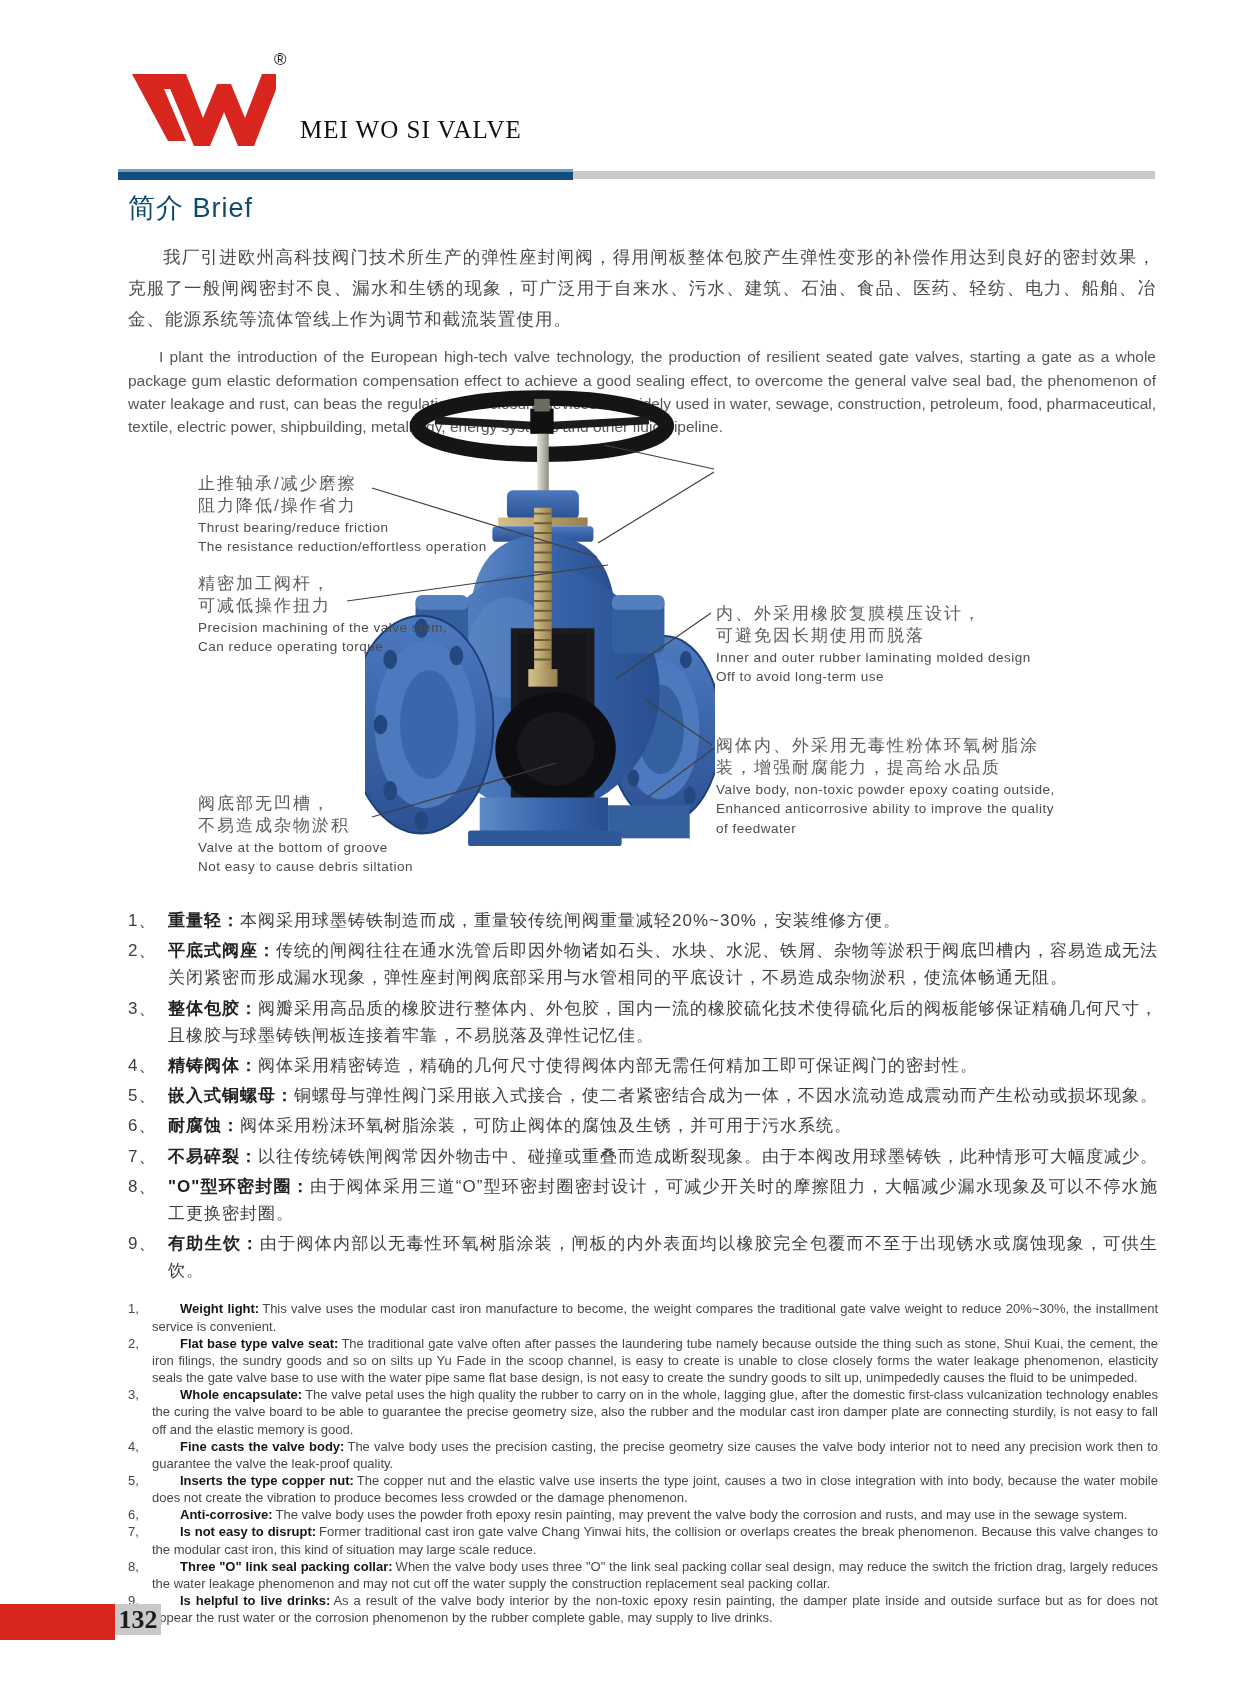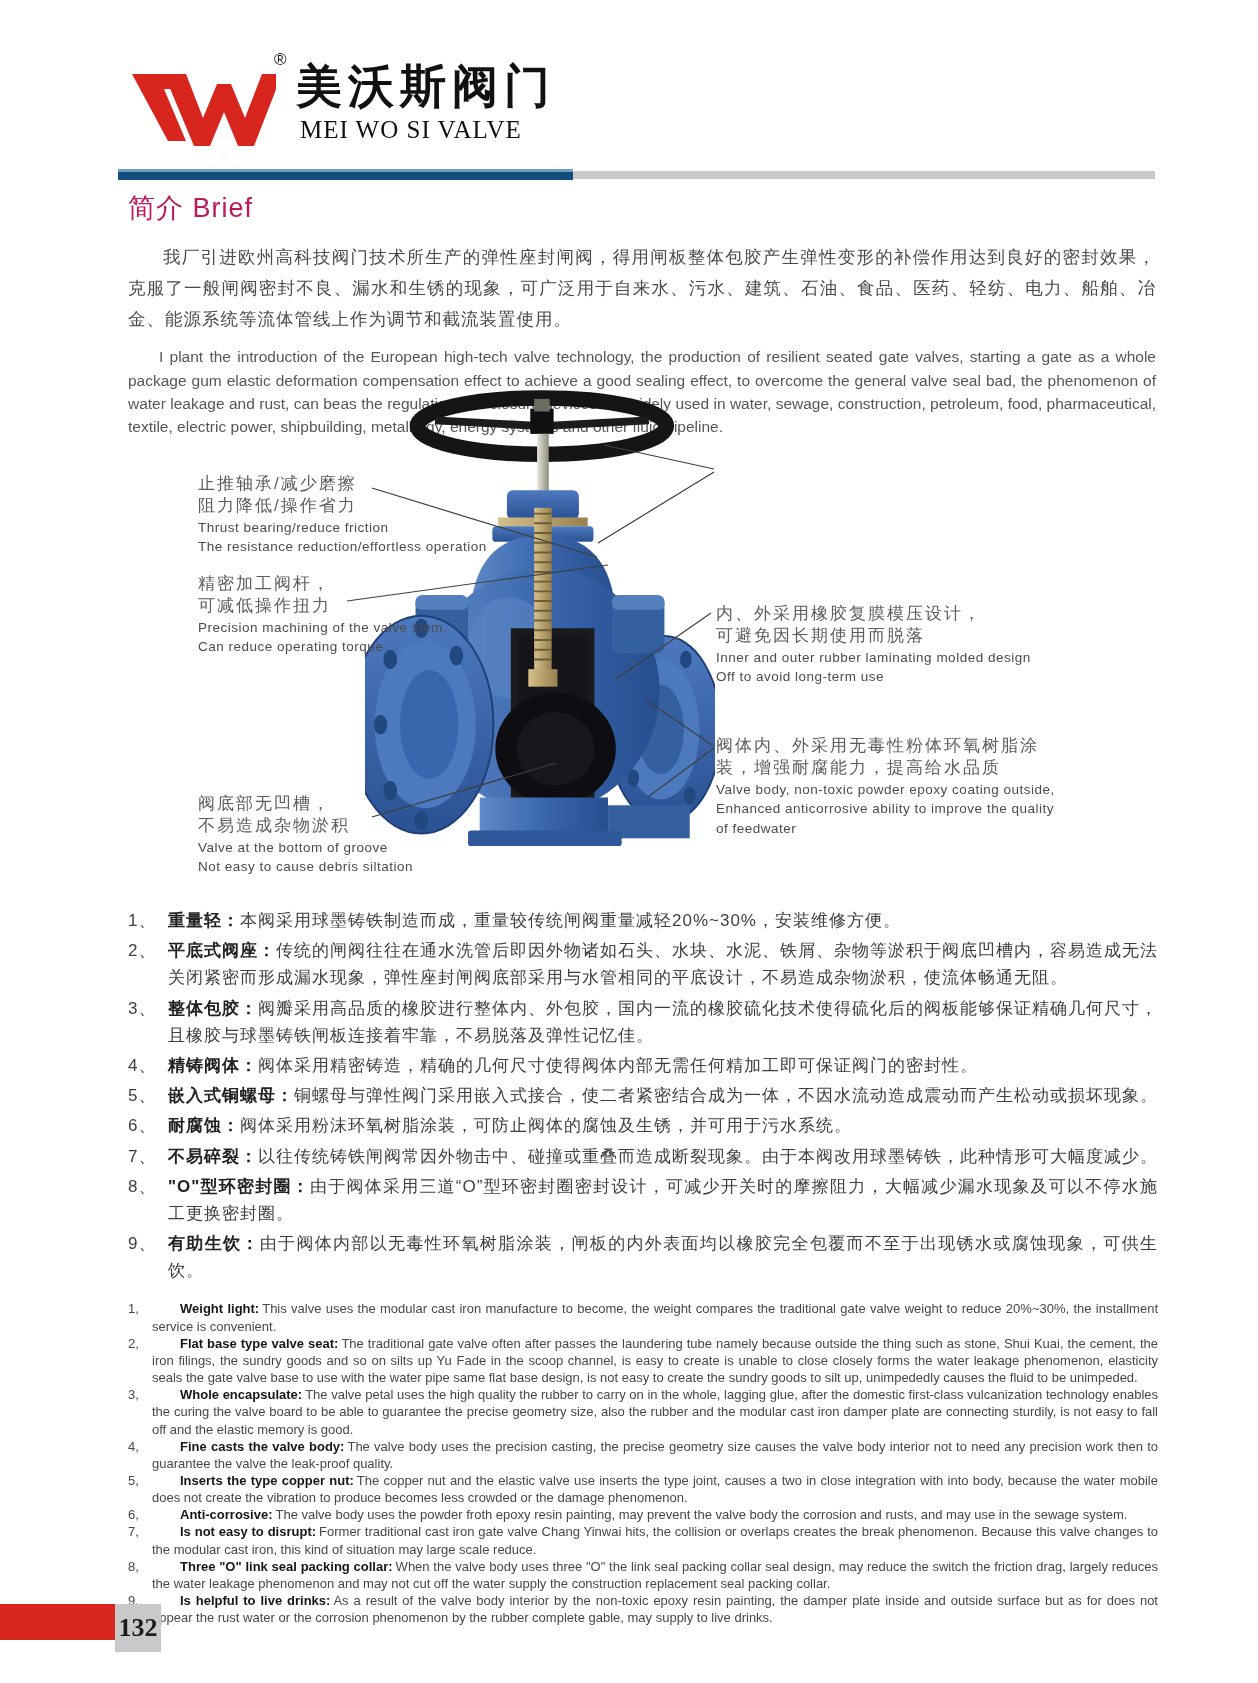--- a/index.html
+++ b/index.html
@@ -17,21 +17,21 @@
   .brand-en { position:absolute; left:174px; top:66px; font-size:25px; color:#111;
               font-family:"Liberation Serif", serif; letter-spacing:1px; }
   .product-wrap { position:absolute; right:104px; top:100px; text-align:right; }
   .product-cn { font-size:21px; font-weight:bold; color:#222; letter-spacing:3px; }
   .product-en { font-size:20px; font-weight:bold; color:#222; margin-top:3px; }
   .bar-navy { position:absolute; left:118px; top:169px; width:455px; height:11px;
               background:linear-gradient(#6fa0c2 0 24%, #124d7d 24%); }
   .bar-gray { position:absolute; left:573px; top:171px; width:582px; height:8px; background:#c9c9c9; }
   
   .brief { position:absolute; left:128px; top:190px; width:1028px; }
-  .sec-heading { font-size:27px; color:#be185d; letter-spacing:1px; }
+  .sec-heading { font-size:27px; color:#0c4a6e; letter-spacing:1px; }
   .brief-cn { margin-top:16px; font-size:17.5px; line-height:1.78; color:#4a4a4a;
               text-align:justify; text-indent:2em; letter-spacing:1px; }
   .brief-en { margin-top:10px; font-size:15.5px; line-height:1.5; color:#565656;
               text-align:justify; text-indent:2em; }
   
   .figure { position:absolute; left:0; top:385px; width:1064px; height:500px; }
   .leader-lines { position:absolute; left:0; top:0; width:1258px; height:500px; }
   .valve-svg { position:absolute; left:365px; top:2px; }
   .callout { position:absolute; }
   .co-cn { font-size:17px; line-height:1.28; color:#5d5d5d; letter-spacing:2px; }
@@ -49,36 +49,35 @@
                      color:#3f3f3f; text-align:justify; margin-bottom:3px; letter-spacing:1px; }
   .feat-list-cn .num { position:absolute; left:0; top:0; }
   .feat-list-cn .term { font-weight:bold; color:#222; }
   .feat-list-en { list-style:none; margin-top:16px; }
   .feat-list-en li { position:relative; padding-left:24px; font-size:13px; line-height:1.32;
                      color:#474747; text-align:justify; }
   .feat-list-en .num { position:absolute; left:0; top:0; }
   .feat-list-en .term { font-weight:bold; color:#161616; margin-right:3px;margin-left:28px; }
   
   .foot-red { position:absolute; left:0; top:1604px; width:115px; height:36px; background:#d8261f; }
-  .foot-gray { position:absolute; left:115px; top:1604px; width:46px; height:48px; background:#c9c9c9;
+  .foot-gray { position:absolute; left:115px; top:1604px; width:46px; height:31px; background:#c9c9c9;
                display:flex; align-items:center; justify-content:center; }
   .foot-num { font-family:"Liberation Serif", serif; font-weight:bold; font-size:26px; color:#1c1c1c; }
 </style>
 </head>
 <body>
 
 <div class="page">
 
   <div class="logo-wrap">
     <svg class="logo-mark" width="150" height="100" viewBox="0 0 150 100">
       <path d="M6 16 h52 v15 h-20 l22 52 h-18 z" fill="#d8261f"></path>
       <path d="M38 16 l30 72 h16 l14 -34 l14 34 h16 l28 -72 h-20 l-17 44 l-14 -34 h-14 l-14 34 l-17 -44 z" fill="#d8261f"></path>
     </svg>
     <span class="reg-mark">®</span>
-    <div class="brand-cn">美沃斯阀门</div>
     <div class="brand-en">MEI WO SI VALVE</div>
   </div>
   <div class="bar-navy"></div>
   <div class="bar-gray"></div>
 
   <div class="brief">
     <div class="sec-heading">简介 Brief</div>
     <p class="brief-cn">我厂引进欧州高科技阀门技术所生产的弹性座封闸阀，得用闸板整体包胶产生弹性变形的补偿作用达到良好的密封效果，克服了一般闸阀密封不良、漏水和生锈的现象，可广泛用于自来水、污水、建筑、石油、食品、医药、轻纺、电力、船舶、冶金、能源系统等流体管线上作为调节和截流装置使用。</p>
     <p class="brief-en">I plant the introduction of the European high-tech valve technology, the production of resilient seated gate valves, starting a gate as a whole package gum elastic deformation compensation effect to achieve a good sealing effect, to overcome the general valve seal bad, the phenomenon of water leakage and rust, can beas the regulation and closure devices are widely used in water, sewage, construction, petroleum, food, pharmaceutical, textile, electric power, shipbuilding, metallurgy, energy systems and other fluid pipeline.</p>
   </div>

